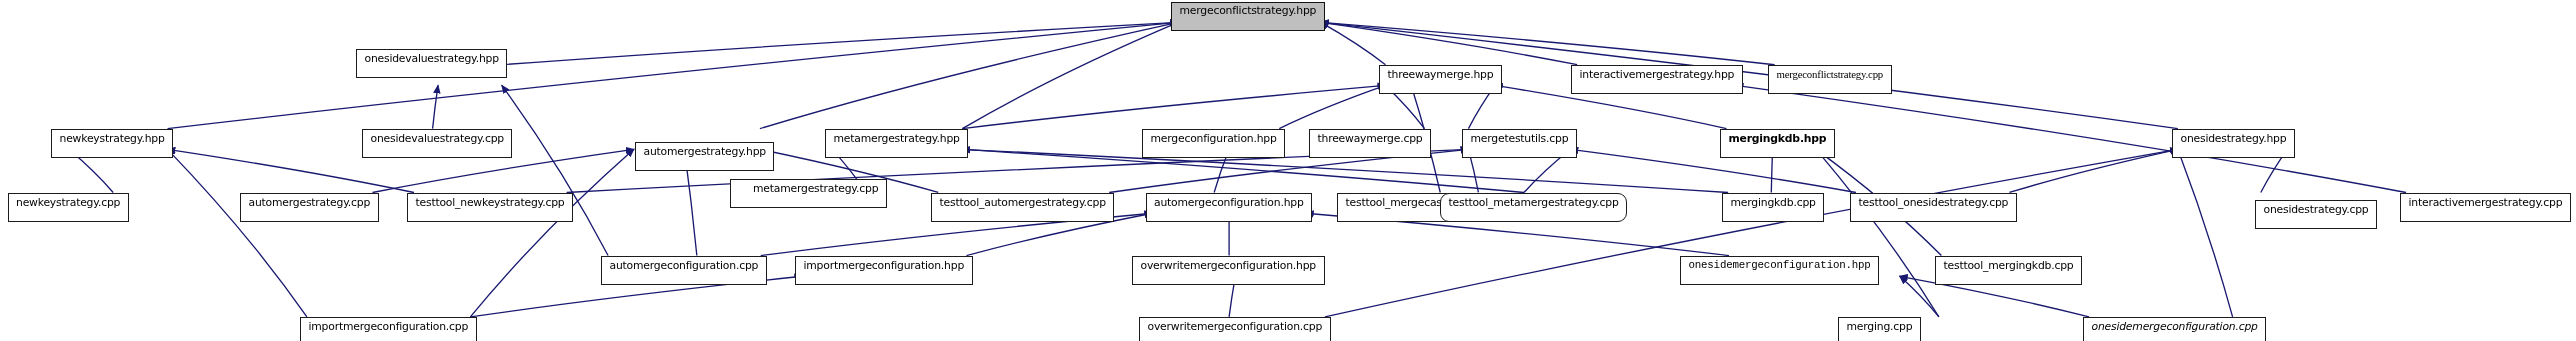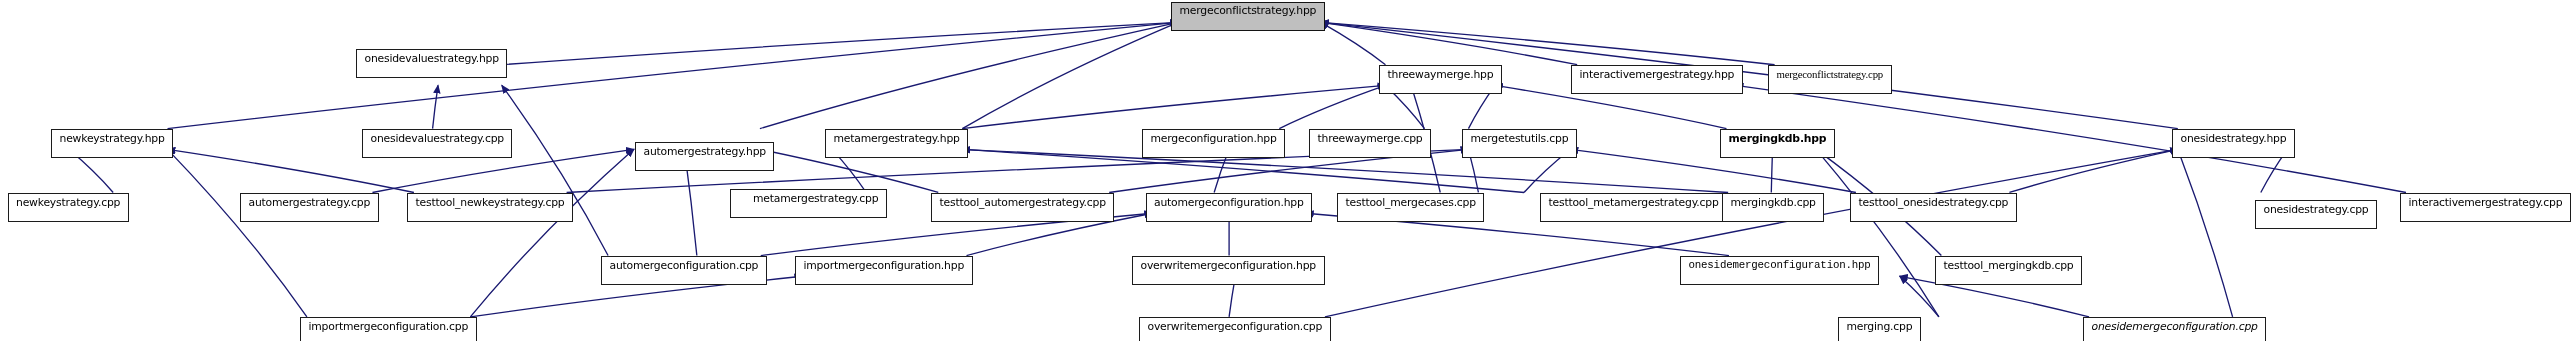--- a/index.html
+++ b/index.html
@@ -113,25 +113,25 @@
     <div class="node" style="top: 142px; left: 627px; margin-left: 8px;">automergestrategy.hpp</div>
     <div class="node" style="top: 129px; left: 825px;">metamergestrategy.hpp</div>
     <div class="node" style="top: 129px; left: 1142px;">mergeconfiguration.hpp</div>
     <div class="node" style="top: 129px; left: 1309px;">threewaymerge.cpp</div>
     <div class="node" style="top: 129px; left: 1462px;">mergetestutils.cpp</div>
     <div class="node" style="top: 129px; left: 1720px; font-weight: bold;">mergingkdb.hpp</div>
     <div class="node" style="top: 129px; left: 2172px;">onesidestrategy.hpp</div>
     <div class="node" style="top: 193px; left: 7.5px;">newkeystrategy.cpp</div>
     <div class="node" style="top: 193px; left: 240px;">automergestrategy.cpp</div>
     <div class="node" style="top: 193px; left: 407px;">testtool_newkeystrategy.cpp</div>
-    <div class="node" style="top: 189px; left: 730px; padding-left: 22px;">metamergestrategy.cpp</div>
+    <div class="node" style="top: 179px; left: 730px; padding-left: 22px;">metamergestrategy.cpp</div>
     <div class="node" style="top: 193px; left: 931px;">testtool_automergestrategy.cpp</div>
     <div class="node" style="top: 193px; left: 1146px; padding-left: 7px;">automergeconfiguration.hpp</div>
     <div class="node" style="top: 193px; left: 1337px; text-align: right;">testtool_mergecases.cpp</div>
-    <div class="node" style="top: 193px; left: 1540px;">testtool_metamergestrategy.cpp</div>
+    <div class="node" style="top: 193px; left: 1440px; border-radius: 9px;">testtool_metamergestrategy.cpp</div>
     <div class="node" style="top: 193px; left: 1722px;">mergingkdb.cpp</div>
     <div class="node" style="top: 193px; left: 1850px;">testtool_onesidestrategy.cpp</div>
     <div class="node" style="top: 200px; left: 2255px;">onesidestrategy.cpp</div>
     <div class="node" style="top: 193px; left: 2400px;">interactivemergestrategy.cpp</div>
     <div class="node" style="top: 256px; left: 601px;">automergeconfiguration.cpp</div>
     <div class="node" style="top: 256px; left: 795px;">importmergeconfiguration.hpp</div>
     <div class="node" style="top: 256px; left: 1132px;">overwritemergeconfiguration.hpp</div>
     <div class="node" style="top: 256px; left: 1680px; font-family: Liberation Mono, monospace;">onesidemergeconfiguration.hpp</div>
     <div class="node" style="top: 256px; left: 1935px;">testtool_mergingkdb.cpp</div>
     <div class="node" style="top: 317px; left: 300px;">importmergeconfiguration.cpp</div>

